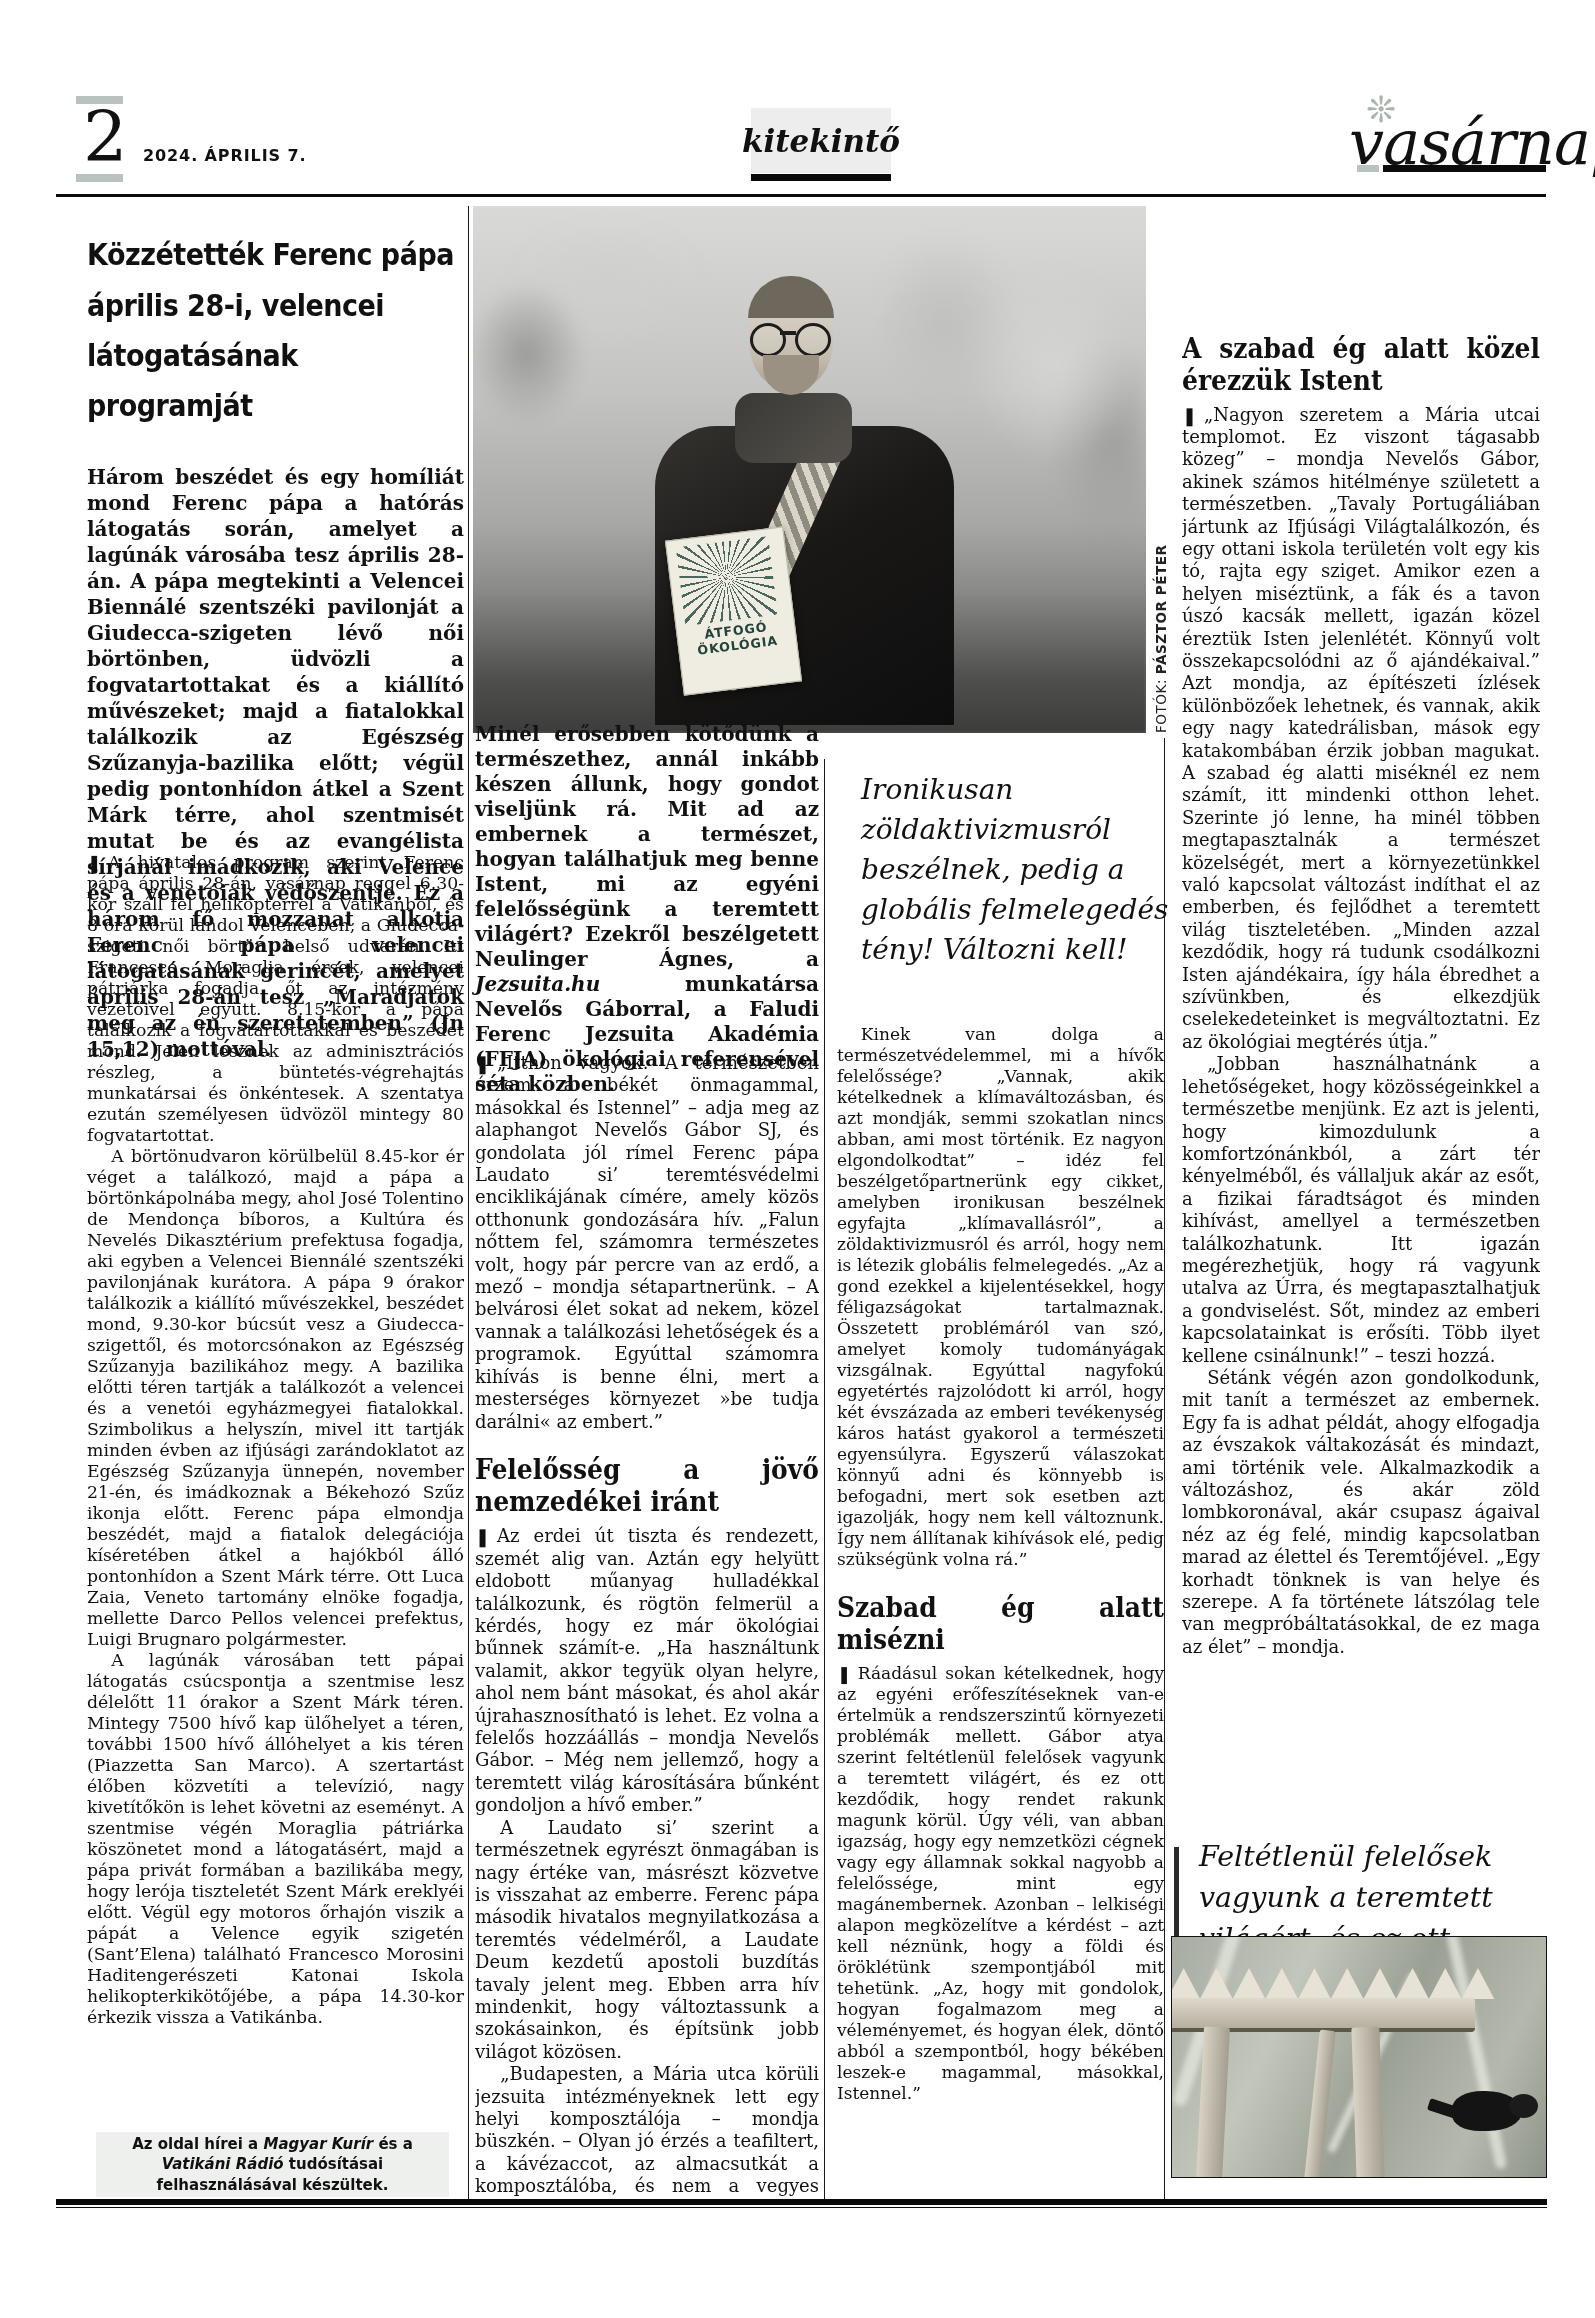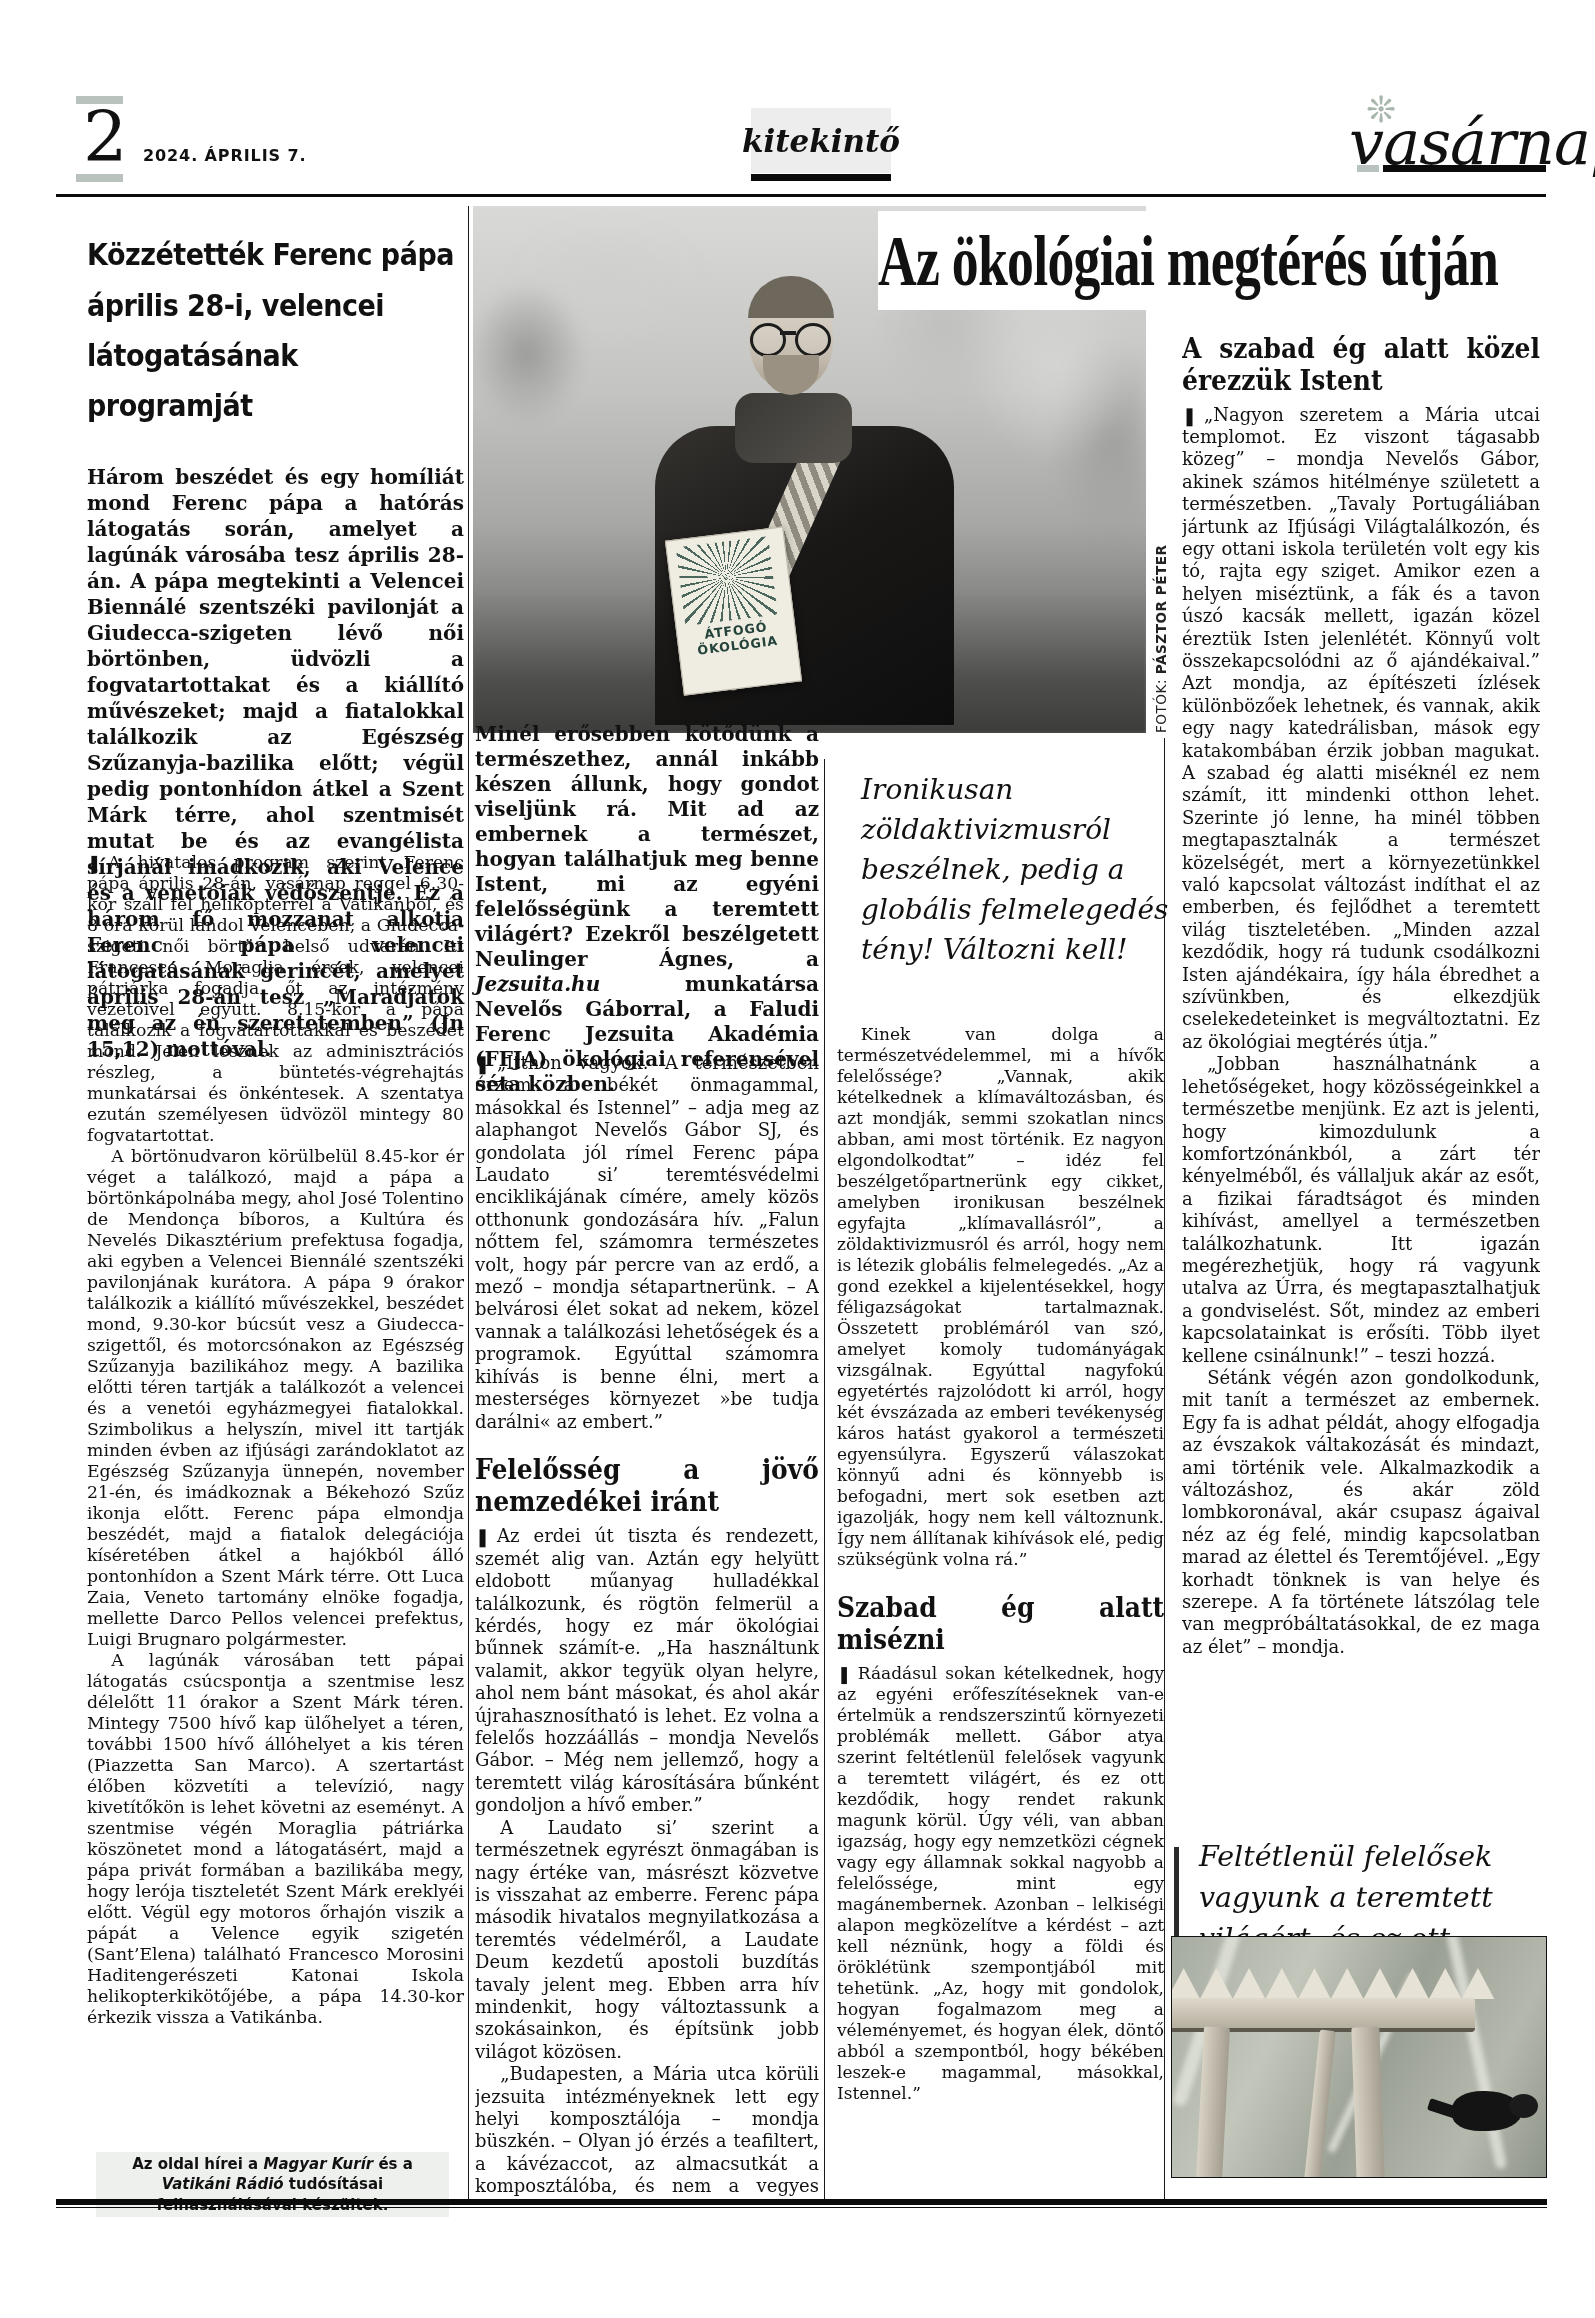--- a/index.html
+++ b/index.html
@@ -20,21 +20,21 @@
   .blackbar{background:#0b0b0b;}
   #ornament{color:#a9b6ab;font-size:36px;line-height:1;font-style:normal;}
   .rule-h{background:#0b0b0b;}
   .rule-v{background:#1a1a1a;}
   
   #a1-headline{font-family:"DejaVu Sans",sans-serif;font-weight:800;font-size:27px;line-height:44px;
      letter-spacing:-0.5px;transform:scale(1,1.14);transform-origin:left top;}
   #a1-lead{font-size:20px;line-height:26px;font-weight:bold;}
   #a1-body{font-size:17.3px;line-height:21px;}
   #a1-note{background:#eef0ee;font-family:"DejaVu Sans",sans-serif;font-weight:bold;font-size:15px;
-     line-height:20.6px;text-align:center;display:flex;align-items:center;justify-content:center;padding:4.7px 18.7px;box-sizing:border-box;margin-top:20px;}
+     line-height:20.6px;text-align:center;display:flex;align-items:center;justify-content:center;padding:4.7px 18.7px;box-sizing:border-box;}
   #a1-note i{font-weight:bold;}
   
   #a2-hbox{background:#ffffff;display:flex;align-items:center;}
   #a2-headline{font-family:"Liberation Serif",serif;font-weight:bold;font-size:64px;white-space:nowrap;
      transform:scale(.84,1.12);transform-origin:left center;letter-spacing:-0.9px;}
   .lead2{font-size:20px;line-height:25px;font-weight:bold;}
   .subhead{font-weight:bold;font-size:25px;line-height:29px;transform:scale(1,1.1);transform-origin:left top;
      margin:21.5px 0 13px 0;}
   #a2-col1-body{font-size:18px;line-height:22.4px;}
   #a2-col2-body{font-size:17px;line-height:21px;}
@@ -143,23 +143,20 @@
       <div class="ph-booktitle">
         <div>ÁTFOGÓ</div>
         <div>ÖKOLÓGIA</div>
       </div>
     </div>
   </div>
   <div class="abs" id="photo-credit" style="left:1153px;top:527px;height:206px;">
     <span>FOTÓK: </span><b>PÁSZTOR PÉTER</b>
   </div>
 
-  <div class="abs" id="a2-hbox" style="left:878px;top:211px;width:668px;height:99px;">
-    <span id="a2-headline">Az ökológiai megtérés útján</span>
-  </div>
 
   <div class="abs just lead2" style="left:475px;top:722px;width:344px;">
     <span>Minél erősebben kötődünk a természethez, annál inkább készen állunk, hogy gondot viseljünk rá. Mit ad az embernek a természet, hogyan találhatjuk meg benne Istent, mi az egyéni felelősségünk a teremtett világért? Ezekről beszélgetett Neulinger Ágnes, a </span><i>Jezsuita.hu</i><span> munkatársa Nevelős Gáborral, a Faludi Ferenc Jezsuita Akadémia (FFJA) ökológiai referensével séta közben.</span>
   </div>
 
   <div class="abs just" id="a2-col1-body" style="left:475px;top:1052px;width:344px;height:1148px;overflow:hidden;">
     <p><span class="marker">❚</span><span>„Itthon vagyok. A természetben érzem a békét önmagammal, másokkal és Istennel” – adja meg az alaphangot Nevelős Gábor SJ, és gondolata jól rímel Ferenc pápa Laudato si’ teremtésvédelmi enciklikájának címére, amely közös otthonunk gondozására hív. „Falun nőttem fel, számomra természetes volt, hogy pár percre van az erdő, a mező – mondja sétapartnerünk. – A belvárosi élet sokat ad nekem, közel vannak a találkozási lehetőségek és a programok. Egyúttal számomra kihívás is benne élni, mert a mesterséges környezet »be tudja darálni« az embert.”</span></p>
     <h2 class="subhead">Felelősség a jövő nemzedékei iránt</h2>
     <p><span class="marker">❚</span><span>Az erdei út tiszta és rendezett, szemét alig van. Aztán egy helyütt eldobott műanyag hulladékkal találkozunk, és rögtön felmerül a kérdés, hogy ez már ökológiai bűnnek számít-e. „Ha használtunk valamit, akkor tegyük olyan helyre, ahol nem bánt másokat, és ahol akár újrahasznosítható is lehet. Ez volna a felelős hozzáállás – mondja Nevelős Gábor. – Még nem jellemző, hogy a teremtett világ károsítására bűnként gondoljon a hívő ember.”</span></p>
     <p class="ind">A Laudato si’ szerint a természetnek egyrészt önmagában is nagy értéke van, másrészt közvetve is visszahat az emberre. Ferenc pápa második hivatalos megnyilatkozása a teremtés védelméről, a Laudate Deum kezdetű apostoli buzdítás tavaly jelent meg. Ebben arra hív mindenkit, hogy változtassunk a szokásainkon, és építsünk jobb világot közösen.</p>

